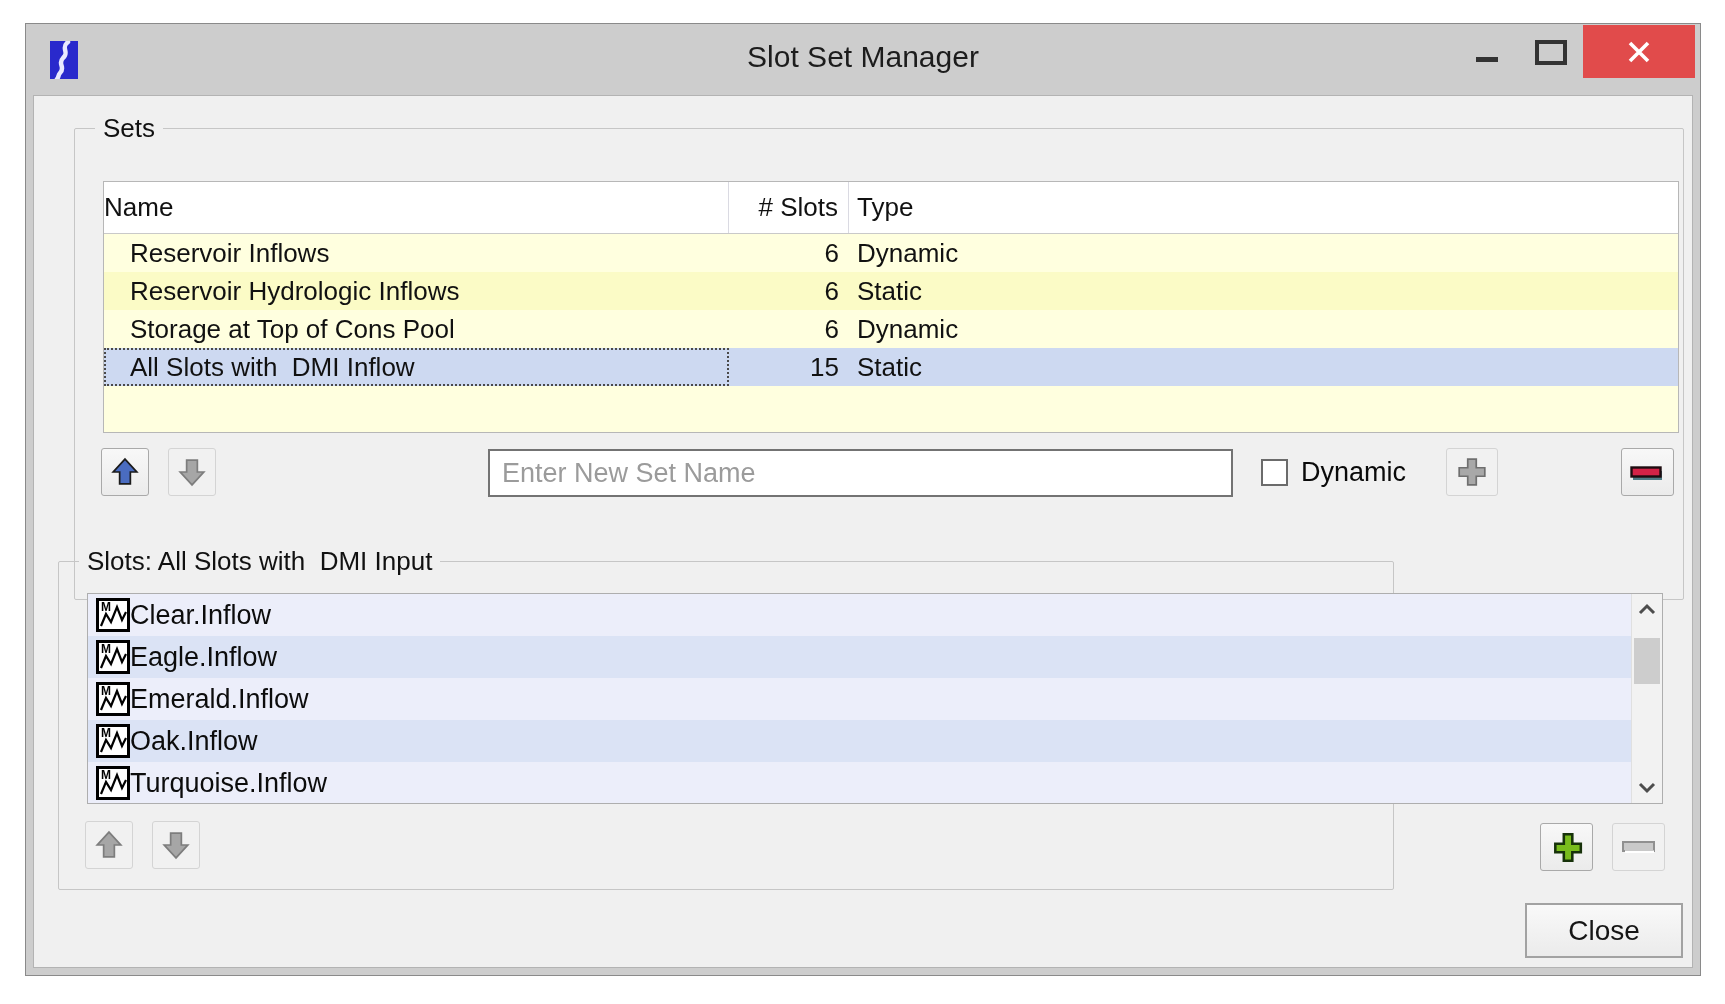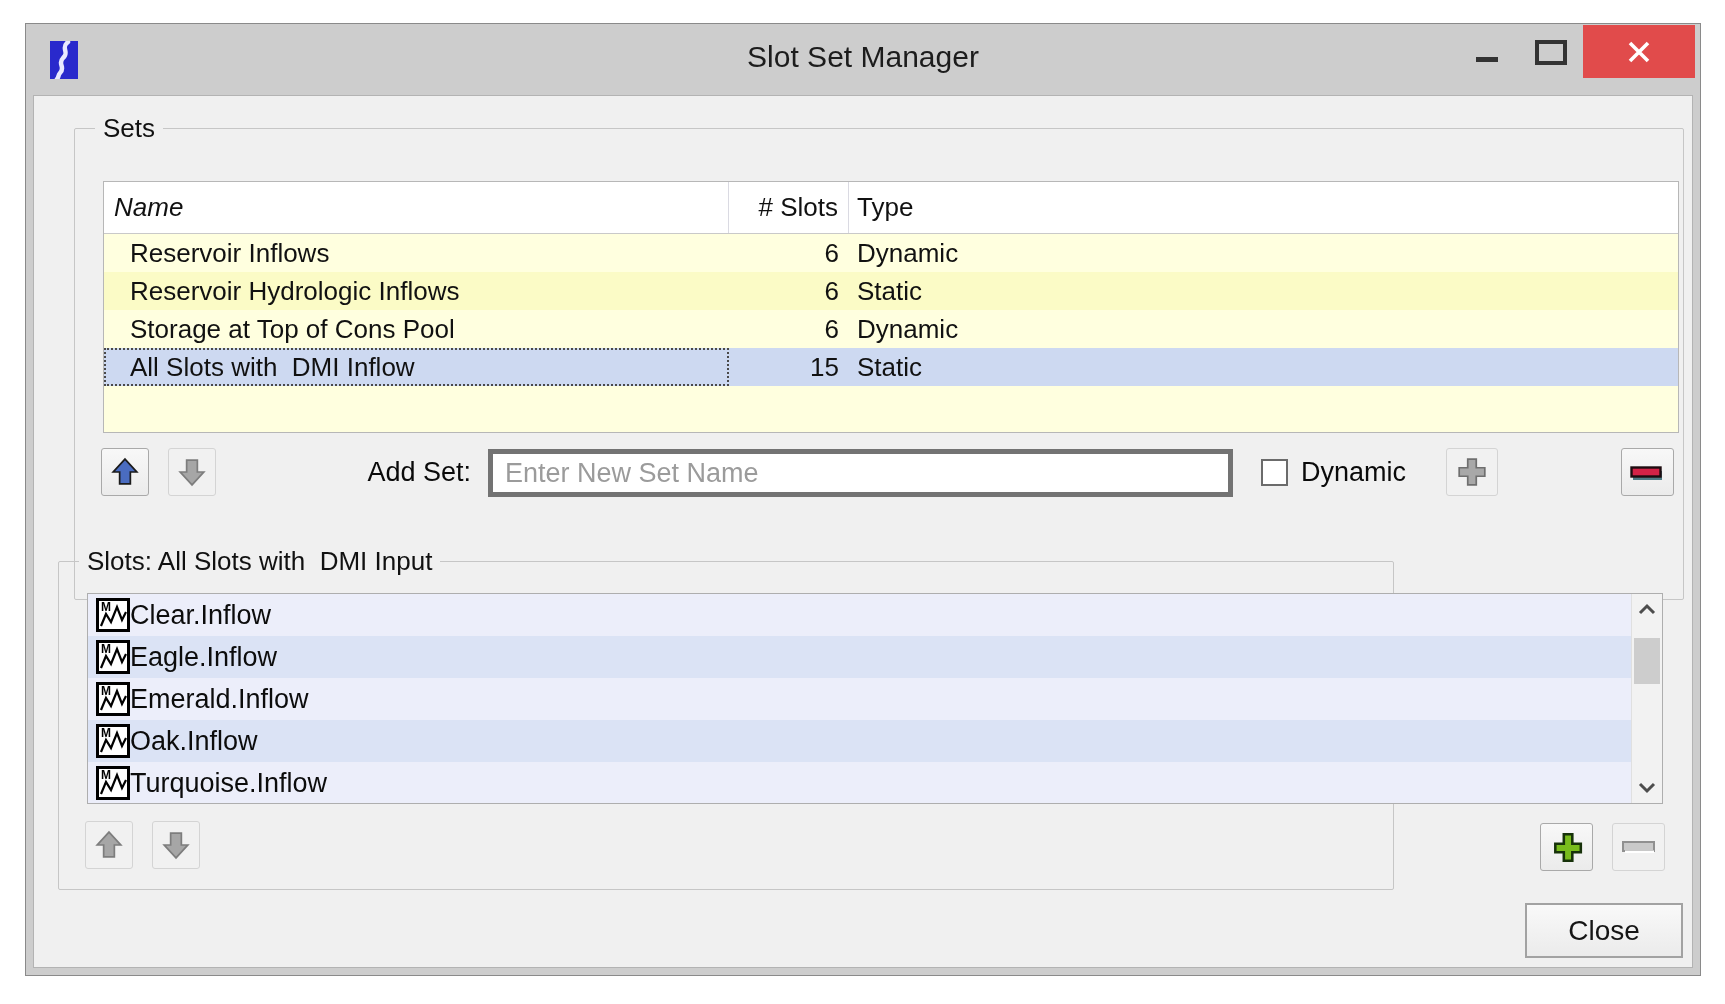--- a/index.html
+++ b/index.html
@@ -40,21 +40,21 @@
   
   .sets-table{
     position:absolute;left:28px;top:52px;width:1576px;height:252px;
     border:1px solid #b7b7b7;box-sizing:border-box;background:#ffffdf;overflow:hidden;
   }
   .thead{
     display:grid;grid-template-columns:625px 120px 1fr;height:52px;
     background:#ffffff;border-bottom:1px solid #c9c9c9;box-sizing:border-box;
   }
   .th{display:flex;align-items:center;font-size:26px;color:#111;box-sizing:border-box;}
-  .th-name{padding-left:10px;border-right:1px solid #dadae2;font-style:italic;}
+  .th-name{padding-left:0;border-right:1px solid #dadae2;}
   .th-slots{justify-content:flex-end;padding-right:10px;border-right:1px solid #dadae2;}
   .th-type{padding-left:8px;}
   .trow{display:grid;grid-template-columns:625px 120px 1fr;height:38px;background:#ffffdf;}
   .trow.alt{background:#fbfbc6;}
   .trow.selected{background:#cdd9f1;}
   .td{display:flex;align-items:center;font-size:26px;color:#111;box-sizing:border-box;}
   .td-name{padding-left:26px;white-space:pre;}
   .trow.selected .td-name{outline:2px dotted #4a4a4a;outline-offset:-2px;}
   .td-slots{justify-content:flex-end;padding-right:10px;}
   .td-type{padding-left:8px;}
@@ -66,21 +66,21 @@
   }
   .icon-btn.disabled{border-color:#d4d4d4;background:#f1f1f1;}
   .icon-btn.wide{width:53px;}
   
   .addset-label{
     position:absolute;left:200px;top:319px;width:196px;height:48px;
     display:flex;align-items:center;justify-content:flex-end;font-size:27px;color:#0a0a0a;
   }
   .addset-input{
     position:absolute;left:413px;top:320px;width:745px;height:48px;box-sizing:border-box;
-    border:5px solid #737373;background:#ffffff;font-family:"Liberation Sans",sans-serif;
+    border:2px solid #737373;background:#ffffff;font-family:"Liberation Sans",sans-serif;
     font-size:27px;color:#222;padding:0 12px;outline:none;
   }
   .addset-input::placeholder{color:#9b9b9b;}
   .dyn-checkbox{
     position:absolute;left:1186px;top:330px;width:27px;height:27px;margin:0;
     -webkit-appearance:none;appearance:none;border:2px solid #6b6b6b;background:#fff;box-sizing:border-box;
   }
   .dyn-label{
     position:absolute;left:1226px;top:319px;height:48px;display:flex;align-items:center;
     font-size:27px;color:#0a0a0a;
@@ -174,21 +174,20 @@
         <svg width="30" height="30" viewBox="0 0 28 28">
           <path d="M14 2 L25 14 H19 V25 H9 V14 H3 Z" fill="#4a6cc0" stroke="#1b1b1b" stroke-width="1.6"></path>
         </svg>
       </button>
       <button class="icon-btn disabled" style="left:93px;top:319px;">
         <svg width="30" height="30" viewBox="0 0 28 28">
           <path d="M14 26 L3 14 H9 V3 H19 V14 H25 Z" fill="#a6a6a6" stroke="#7d7d7d" stroke-width="1.6"></path>
         </svg>
       </button>
 
-      <div class="addset-label">Add Set:</div>
       <input class="addset-input" type="text" placeholder="Enter New Set Name" style="">
       <input class="dyn-checkbox" type="checkbox" style="">
       <div class="dyn-label">Dynamic</div>
 
       <button class="icon-btn disabled" style="left:1371px;top:319px;width:52px;">
         <svg width="32" height="32" viewBox="0 0 30 30">
           <path d="M11 3 H19 V11 H27 V19 H19 V27 H11 V19 H3 V11 H11 Z" fill="#a8a8a8" stroke="#6f6f6f" stroke-width="1.6"></path>
         </svg>
       </button>
       <button class="icon-btn wide" style="left:1546px;top:319px;">

